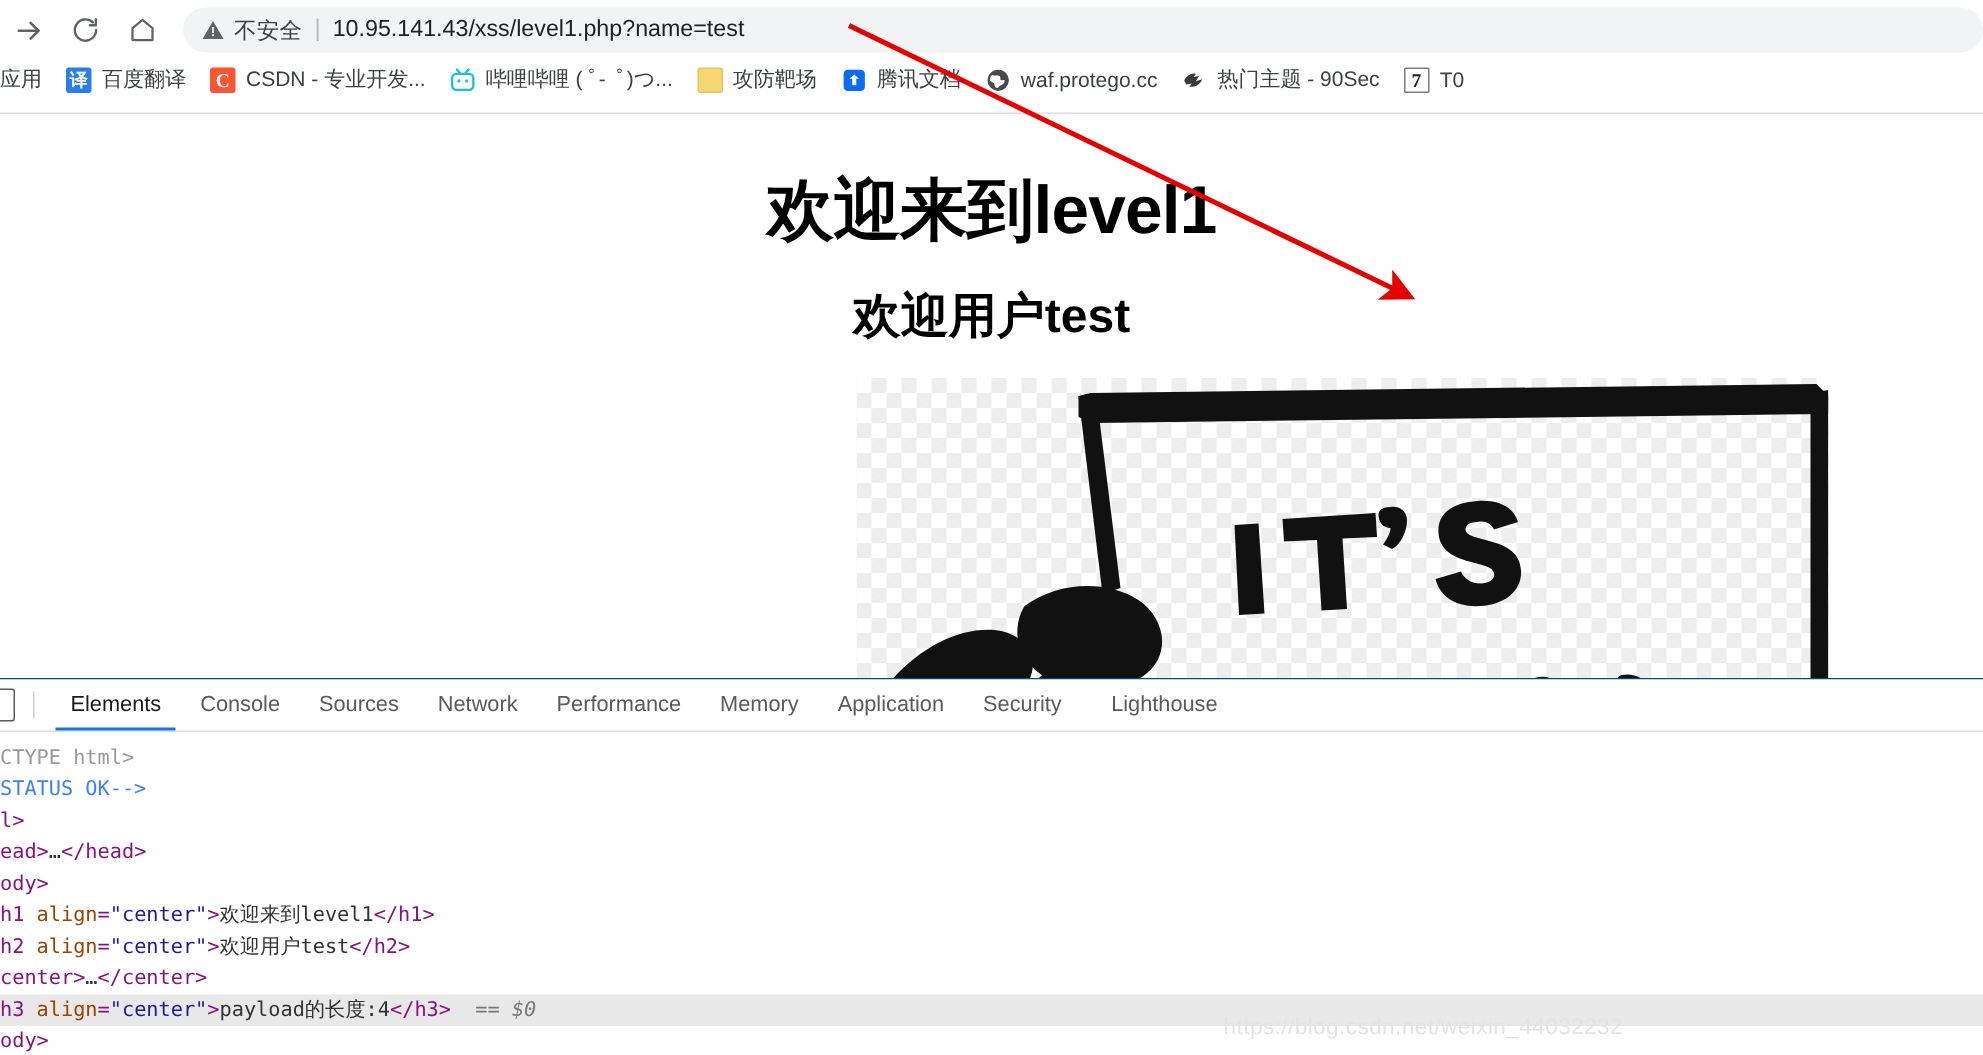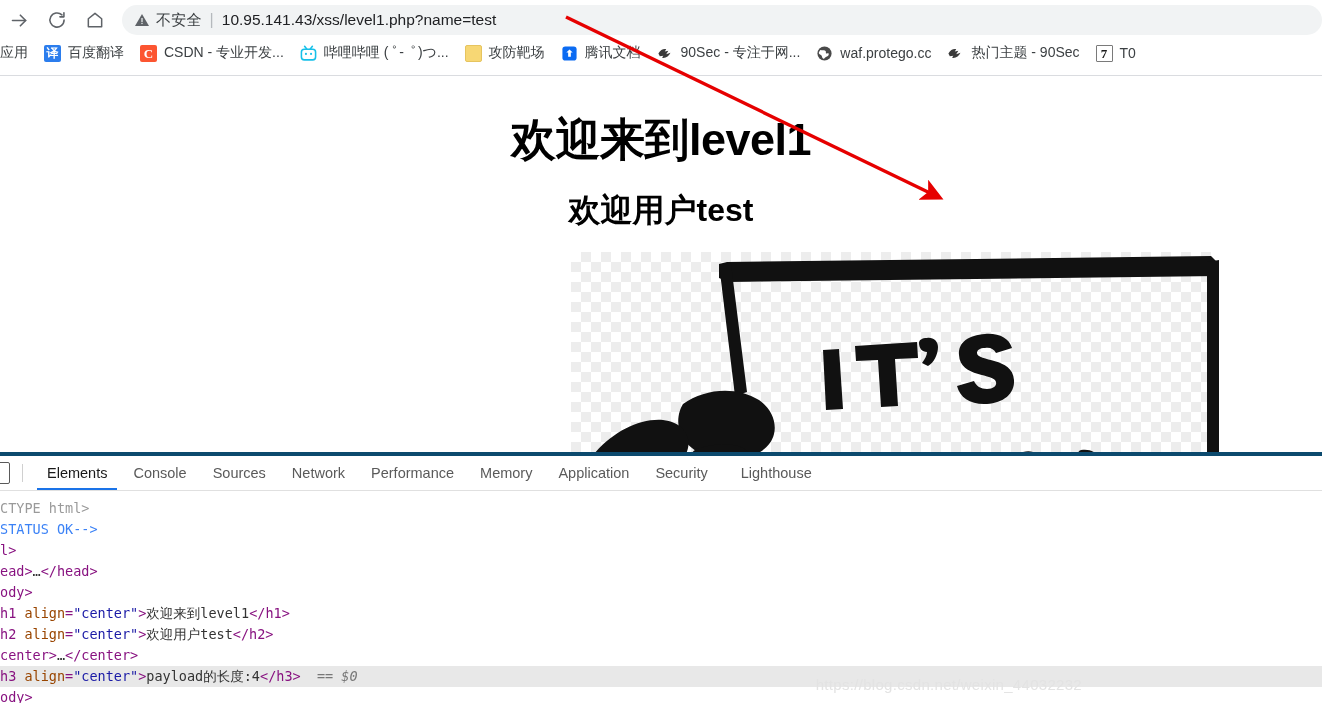--- a/index.html
+++ b/index.html
@@ -115,21 +115,21 @@
   }
   .meme-art { position:absolute; left:0; top:0; width:648px; height:320px; }
 
   
   .annot { position: absolute; left:0; top:0; width:1322px; height:703px; pointer-events:none; }
 
   
   .devtools {
     position: absolute; left: 0; top: 452px; width: 1322px; height: 251px;
     background: #ffffff;
-    border-top: 4px solid #0c4a6e;
+    border-top: 1px solid #0c4a6e;
   }
   .dt-tabbar {
     height: 35px; width: 100%;
     display: flex; align-items: center;
     border-bottom: 1px solid #e0e0e0;
     background: #ffffff;
     padding-left: 0px;
   }
   .dt-device-icon {
     width: 22px; height: 22px; margin-left: -12px;
@@ -260,28 +260,20 @@
     <div class="bm">
       <span class="bm-ico ico-tx">
         <svg width="17" height="17" viewBox="0 0 24 24">
           <rect x="2" y="2" width="20" height="20" rx="4" fill="#0b6bf2"></rect>
           <path d="M12 6.5 16.5 10.5h-2.6v6.2h-3.8v-6.2H7.5z" fill="#ffffff"></path>
         </svg>
       </span>
       <span class="bm-label">腾讯文档</span>
     </div>
 
-    <div class="bm">
-      <span class="bm-ico ico-90sec">
-        <svg width="17" height="17" viewBox="0 0 24 24" fill="#3a3a3a">
-          <path d="M2 12c3-5 7-7 11-6l-2 3 5-1-3 5 6-2c-2 5-7 8-12 7l2-3-5 1z"></path>
-        </svg>
-      </span>
-      <span class="bm-label">90Sec - 专注于网...</span>
-    </div>
 
     <div class="bm">
       <span class="bm-ico ico-globe">
         <svg width="17" height="17" viewBox="0 0 24 24">
           <circle cx="12" cy="12" r="10" fill="#4a4a4a"></circle>
           <path d="M6 7c3 1 5 0 7 1s0 4 2 4 3-1 3 1-2 3-4 4-2 3-4 2-1-4-3-5-3-1-3-3 2-3 2-4z" fill="#ffffff"></path>
         </svg>
       </span>
       <span class="bm-label">waf.protego.cc</span>
     </div>

